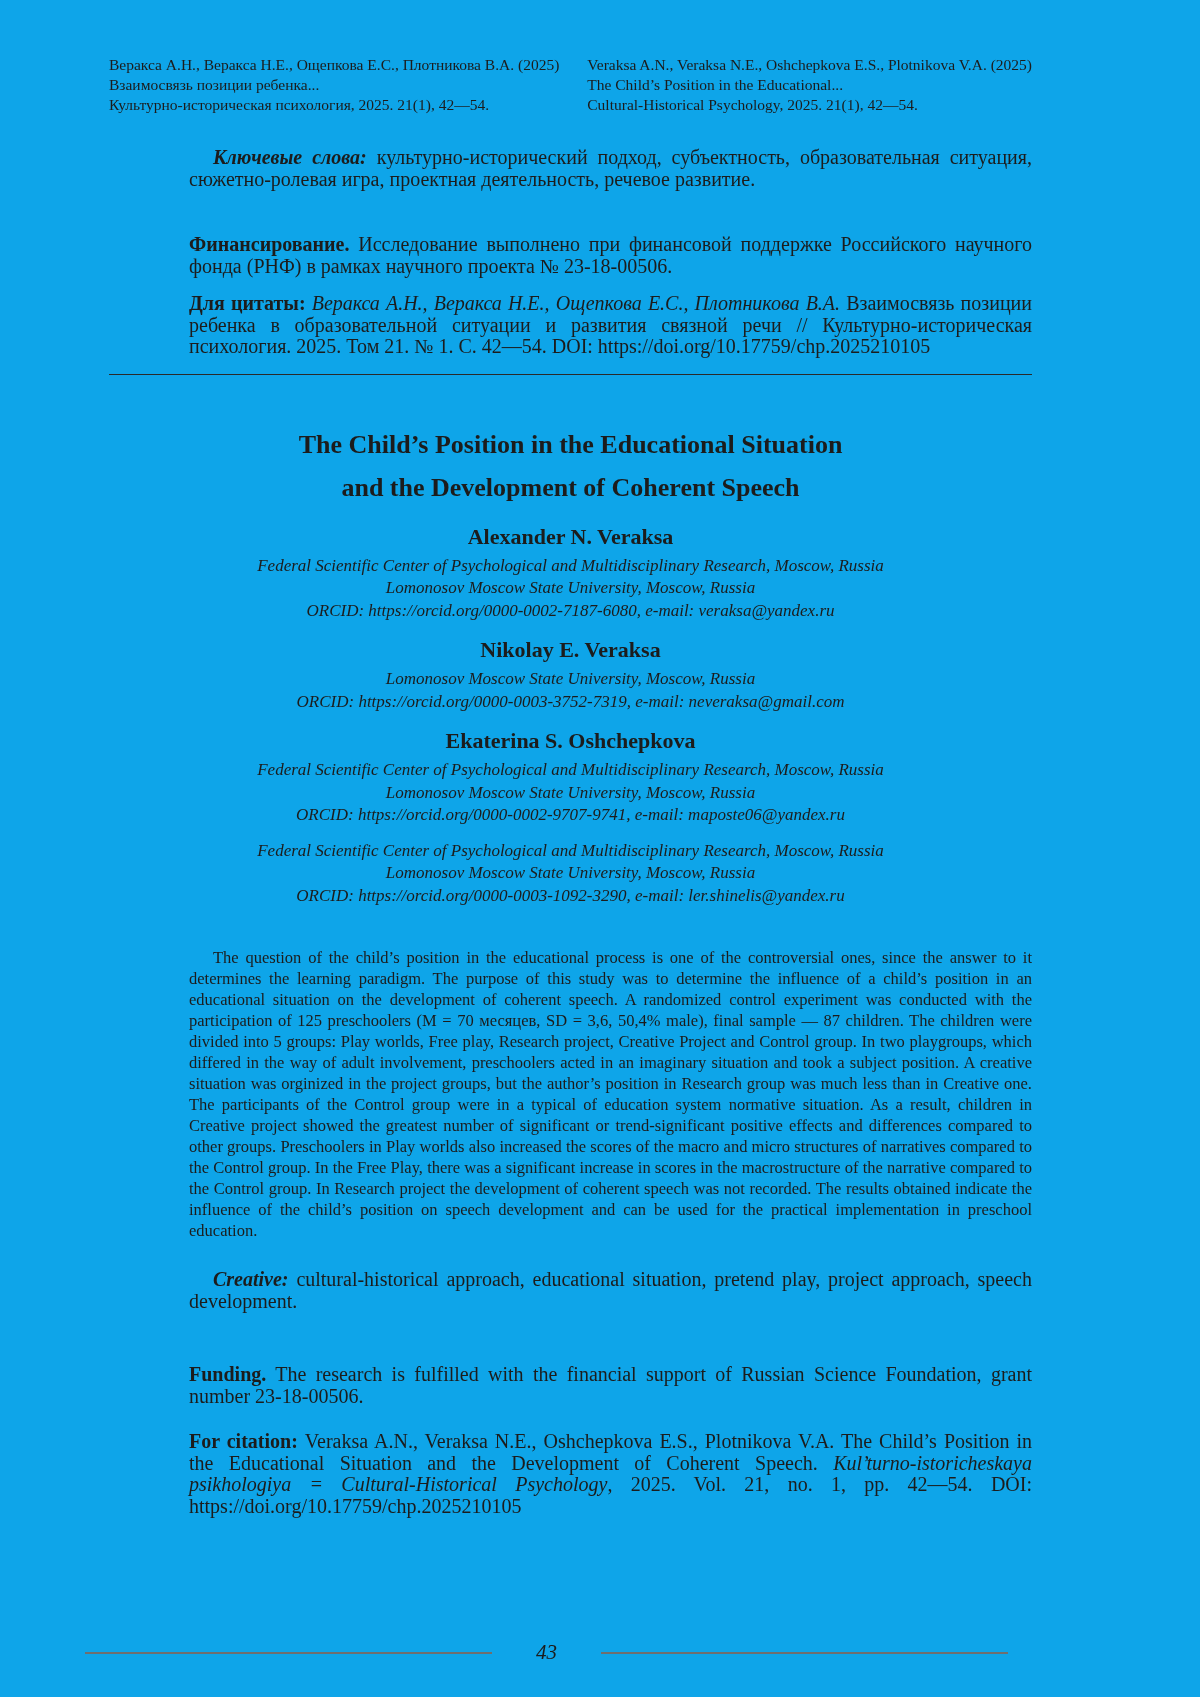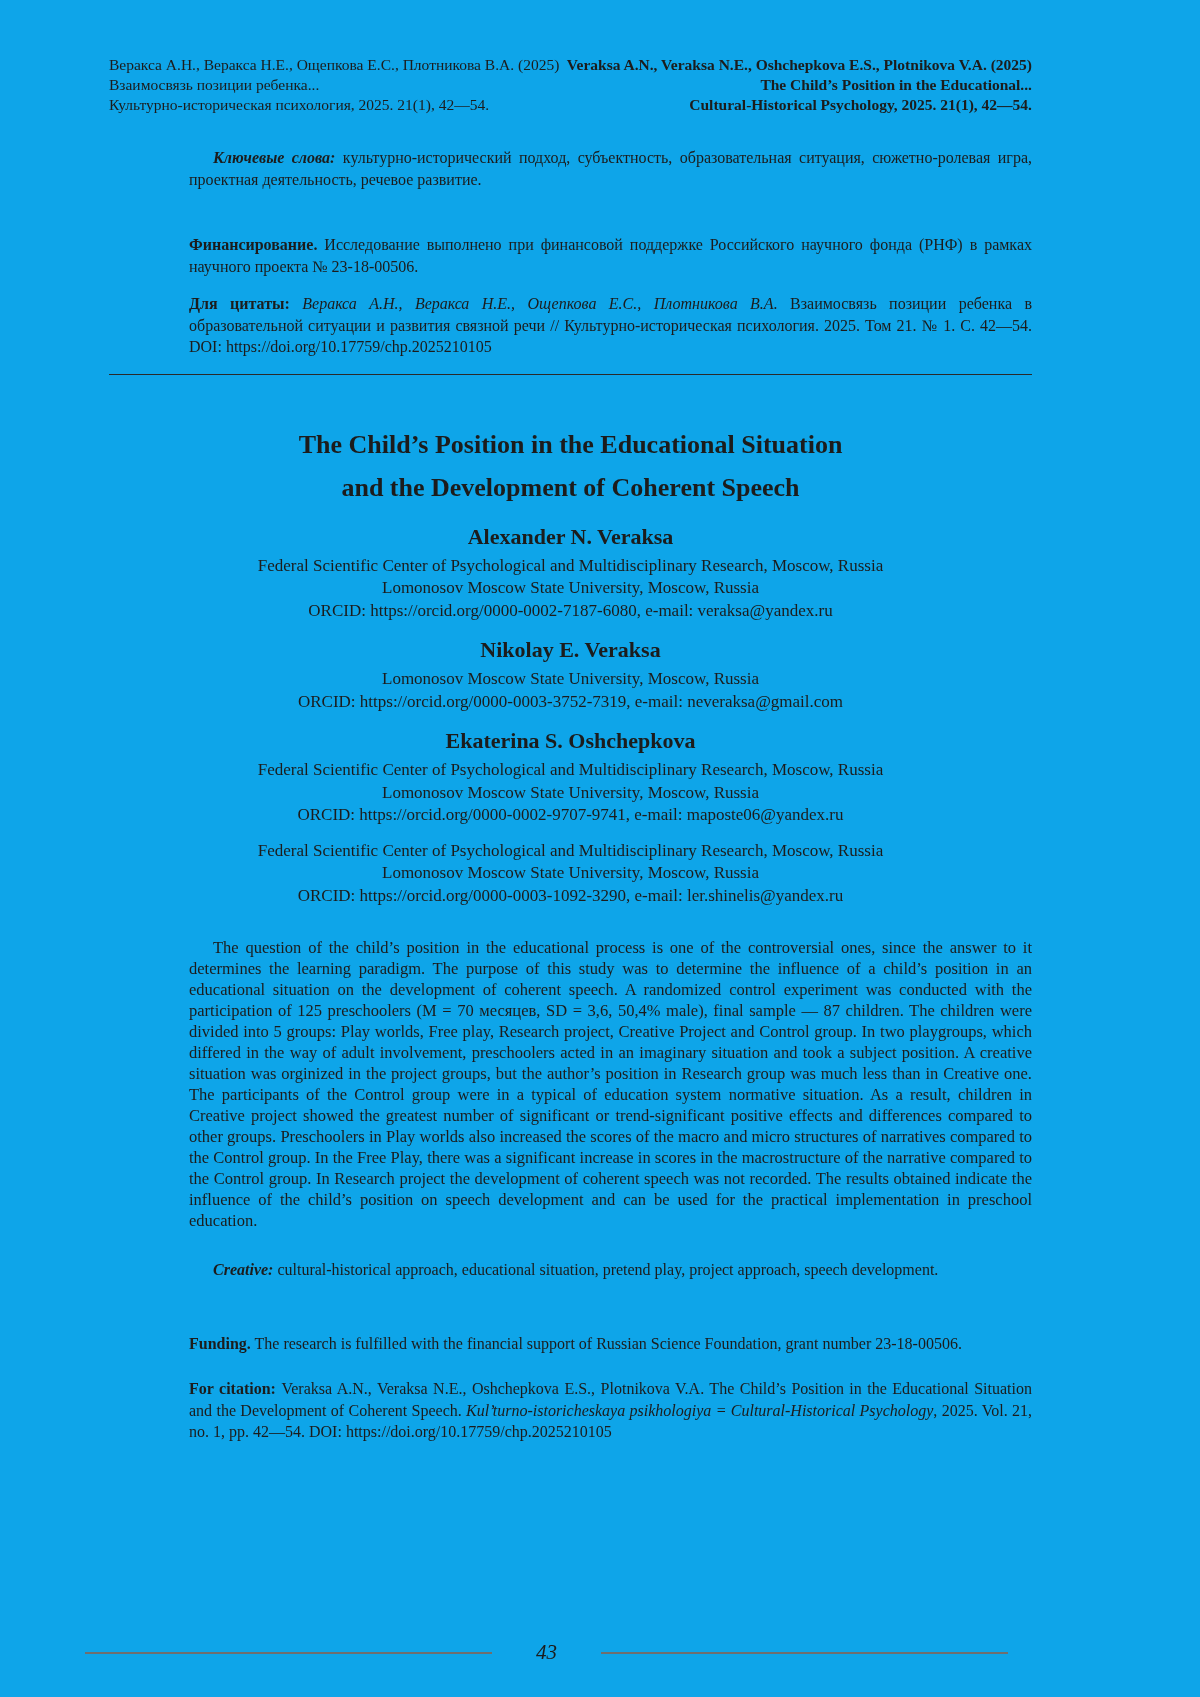--- a/index.html
+++ b/index.html
@@ -21,25 +21,25 @@
     padding-top: 55px;
   }
   
   .running-head {
     display: flex;
     justify-content: space-between;
     font-size: 15.5px;
     line-height: 20px;
   }
   .running-head .left { text-align: left; }
-  .running-head .right { text-align: right; font-weight: bold; }
+  .running-head .right { text-align: left; }
   
   .meta-col { margin-left: 80px; width: 843px; }
   .meta-block {
-    font-size: 16px;
+    font-size: 20px;
     line-height: 21.5px;
     text-align: justify;
     font-family: Liberation Serif, serif;
   }
   .meta-block.indent-first { text-indent: 24px; }
   .kw-ru { margin-top: 32px; }
   .fund-ru { margin-top: 44px; }
   .cit-ru { margin-top: 16px; }
   .bold { font-weight: bold; }
   .bolditalic { font-weight: bold; font-style: italic; }
@@ -62,24 +62,25 @@
   .author-block { margin-top: 13px; }
   .author-name {
     font-size: 22px;
     line-height: 30px;
     font-weight: bold;
     margin-bottom: 3px;
   }
   .author-line {
     font-size: 17px;
     line-height: 22.5px;
+    font-style: italic;
   }
   
   .abstract {
-    margin-top: 30px;
+    margin-top: 40px;
     margin-left: 80px;
     width: 843px;
     font-size: 16.5px;
     line-height: 21px;
     text-align: justify;
     text-indent: 24px;
   }
   .kw-en { margin-top: 28px; }
   .fund-en { margin-top: 52px; }
   .cit-en { margin-top: 24px; }

